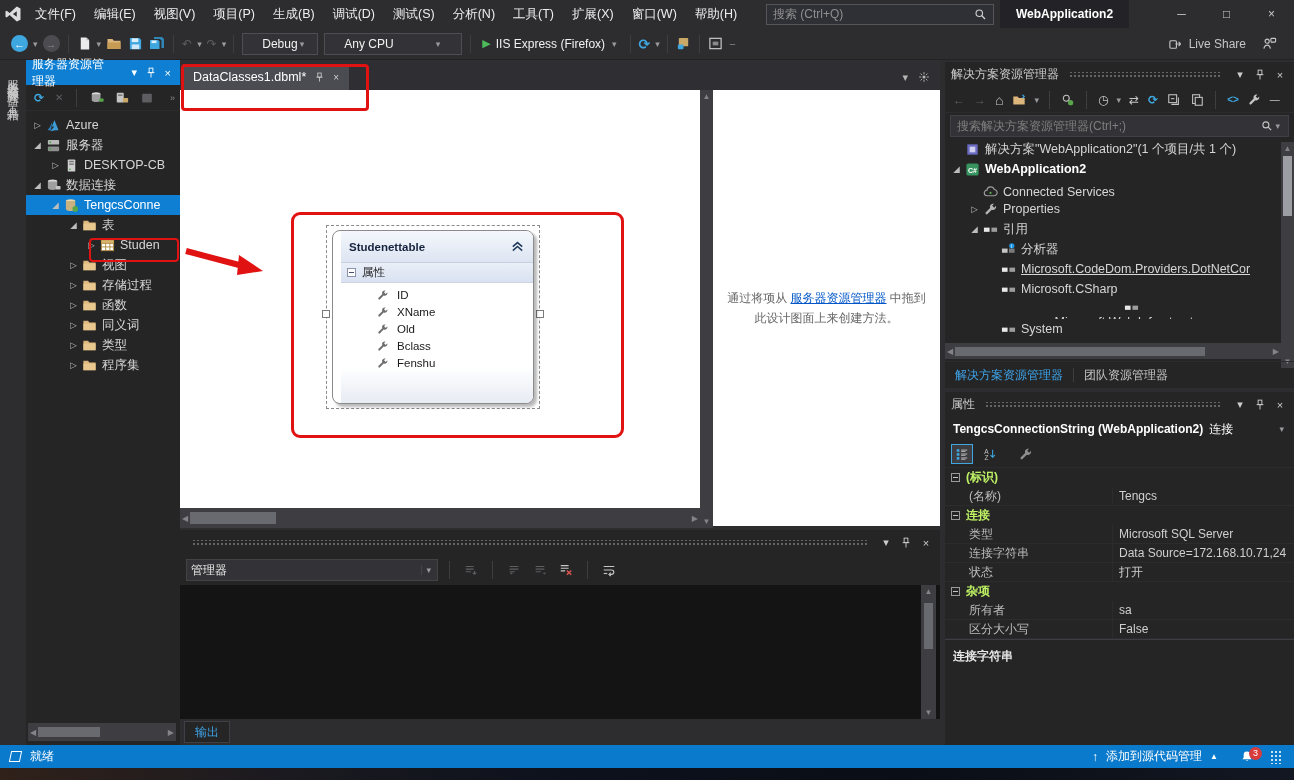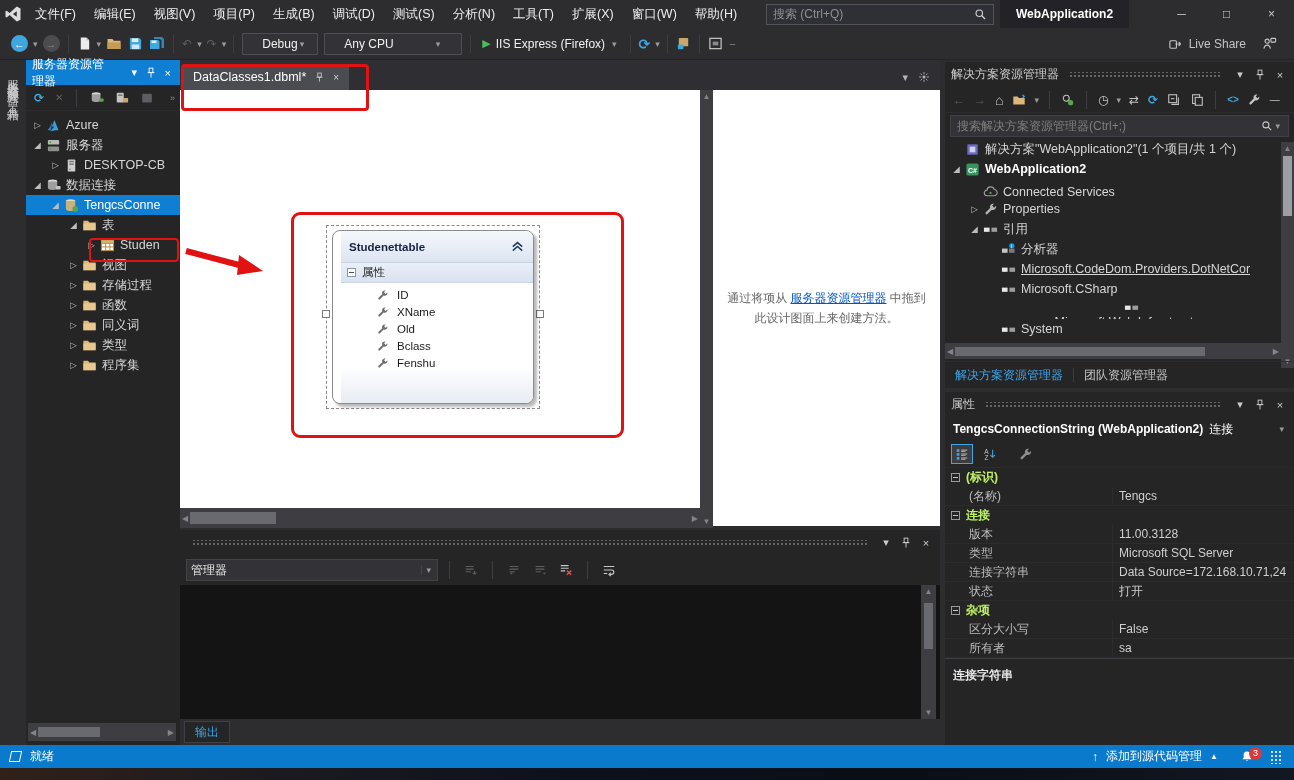--- a/index.html
+++ b/index.html
@@ -900,46 +900,42 @@
       </div>
       <div class="pg-row">
         <div class="pg-label">(名称)</div>
         <div class="pg-value">Tengcs</div>
       </div>
       <div class="pg-section">
         <span class="boxminus"></span>
         <span>连接</span>
       </div>
       <div class="pg-row">
-        <div class="pg-label">版本</div>
-        <div class="pg-value">11.00.3128</div>
-      </div>
-      <div class="pg-row">
         <div class="pg-label">类型</div>
         <div class="pg-value">Microsoft SQL Server</div>
       </div>
       <div class="pg-row">
         <div class="pg-label">连接字符串</div>
         <div class="pg-value">Data Source=172.168.10.71,24</div>
       </div>
       <div class="pg-row">
         <div class="pg-label">状态</div>
         <div class="pg-value">打开</div>
       </div>
       <div class="pg-section">
         <span class="boxminus"></span>
         <span>杂项</span>
       </div>
       <div class="pg-row">
+        <div class="pg-label">所有者</div>
+        <div class="pg-value">sa</div>
+      </div>
+      <div class="pg-row">
         <div class="pg-label">区分大小写</div>
         <div class="pg-value">False</div>
-      </div>
-      <div class="pg-row">
-        <div class="pg-label">所有者</div>
-        <div class="pg-value">sa</div>
       </div>
     </div>
   <div class="pg-desc">连接字符串</div>
 </div>
 
 <div class="statusbar">
   <div class="sb-left">
     <span class="sb-square"></span>
     <span>就绪</span>
   </div>

